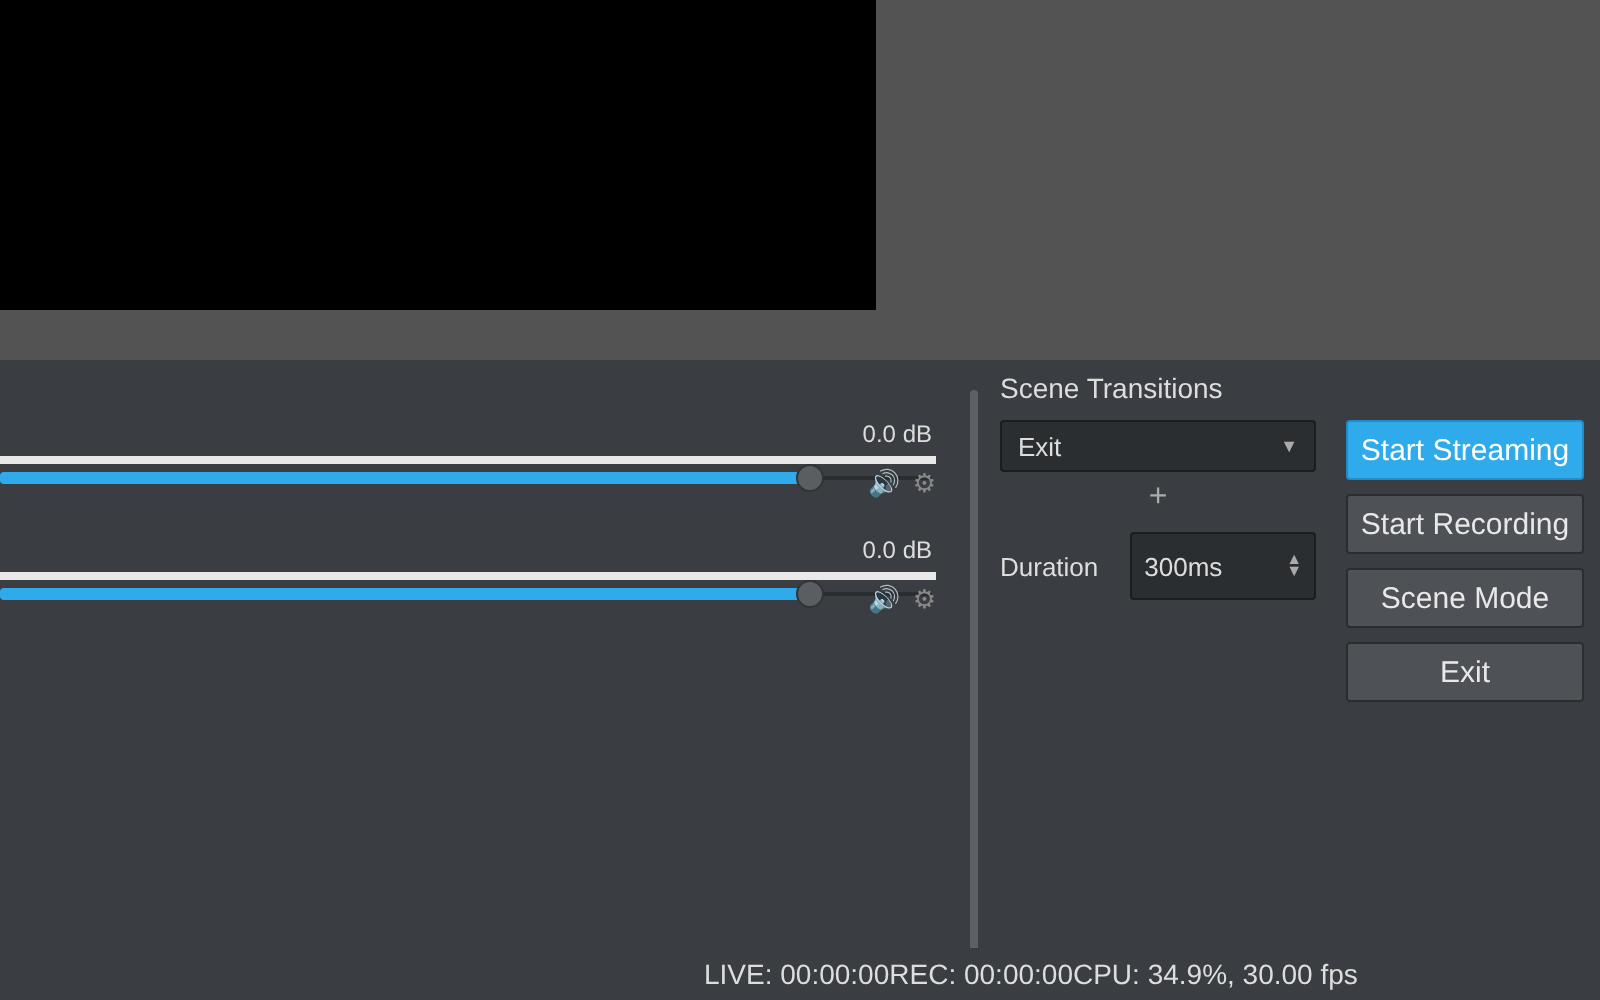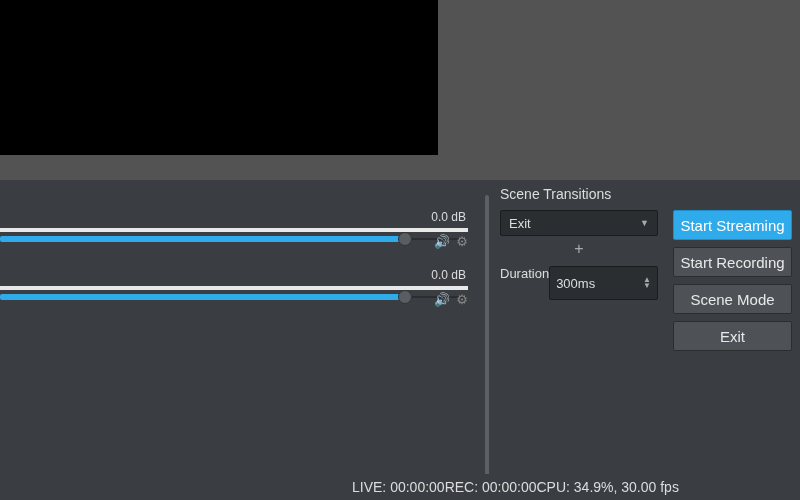--- a/index.html
+++ b/index.html
@@ -21,21 +21,21 @@
     .audio-icons { position: absolute; top: 24px; right: 8px; display: flex; gap: 6px; align-items: center; }
     .audio-icons span { color: #888; cursor: pointer; font-size: 13px; }
     
     .mixer-divider { position: absolute; left: 485px; top: 15px; width: 4px; height: 290px; background: #5d6165; border-radius: 2px; }
     
     .transitions { position: absolute; left: 500px; top: 6px; width: 158px; }
     .panel-title { font-size: 14px; color: #ddd; margin-bottom: 8px; }
     .select-box { width: 100%; height: 26px; background: #2b2e31; border: 1px solid #1a1c1e; color: #ddd; display: flex; align-items: center; justify-content: space-between; padding: 0 8px; cursor: pointer; font-size: 13px; border-radius: 2px; }
     .chev { font-size: 9px; color: #aaa; }
     .plus-row { text-align: center; color: #aaa; font-size: 16px; padding: 4px 0; cursor: pointer; }
-    .duration-row { display: flex; align-items: flex-start; gap: 0; margin-top: 4px; }
+    .duration-row { display: flex; align-items: center; gap: 16px; margin-top: 4px; }
     .duration-label { font-size: 13px; color: #ddd; }
     .spin-box { flex: 1; height: 26px; background: #2b2e31; border: 1px solid #1a1c1e; color: #ddd; display: flex; align-items: center; justify-content: space-between; padding: 16px 6px; font-size: 13px; border-radius: 2px; }
     .spin-btns { display: flex; flex-direction: column; line-height: 6px; font-size: 8px; color: #aaa; cursor: pointer; }
     
     .buttons { position: absolute; right: 8px; top: 30px; width: 119px; display: flex; flex-direction: column; gap: 7px; }
     .btn { width: 100%; height: 30px; background: #4e5256; border: 1px solid #2b2e31; color: #e8e8e8; display: flex; align-items: center; justify-content: center; font-size: 15px; cursor: pointer; border-radius: 2px; }
     .btn.primary { background: #2faaea; border-color: #1f8dc7; color: #fff; }
     .btn.highlight { background: #8a8716; border-color: #6e6a0e; outline: 1px solid #b5b01f; }
     
     .statusbar { position: absolute; bottom: 0; left: 0; right: 0; height: 26px; background: #3a3e42; display: flex; align-items: center; padding-left: 352px; font-size: 14px; color: #ddd; }

